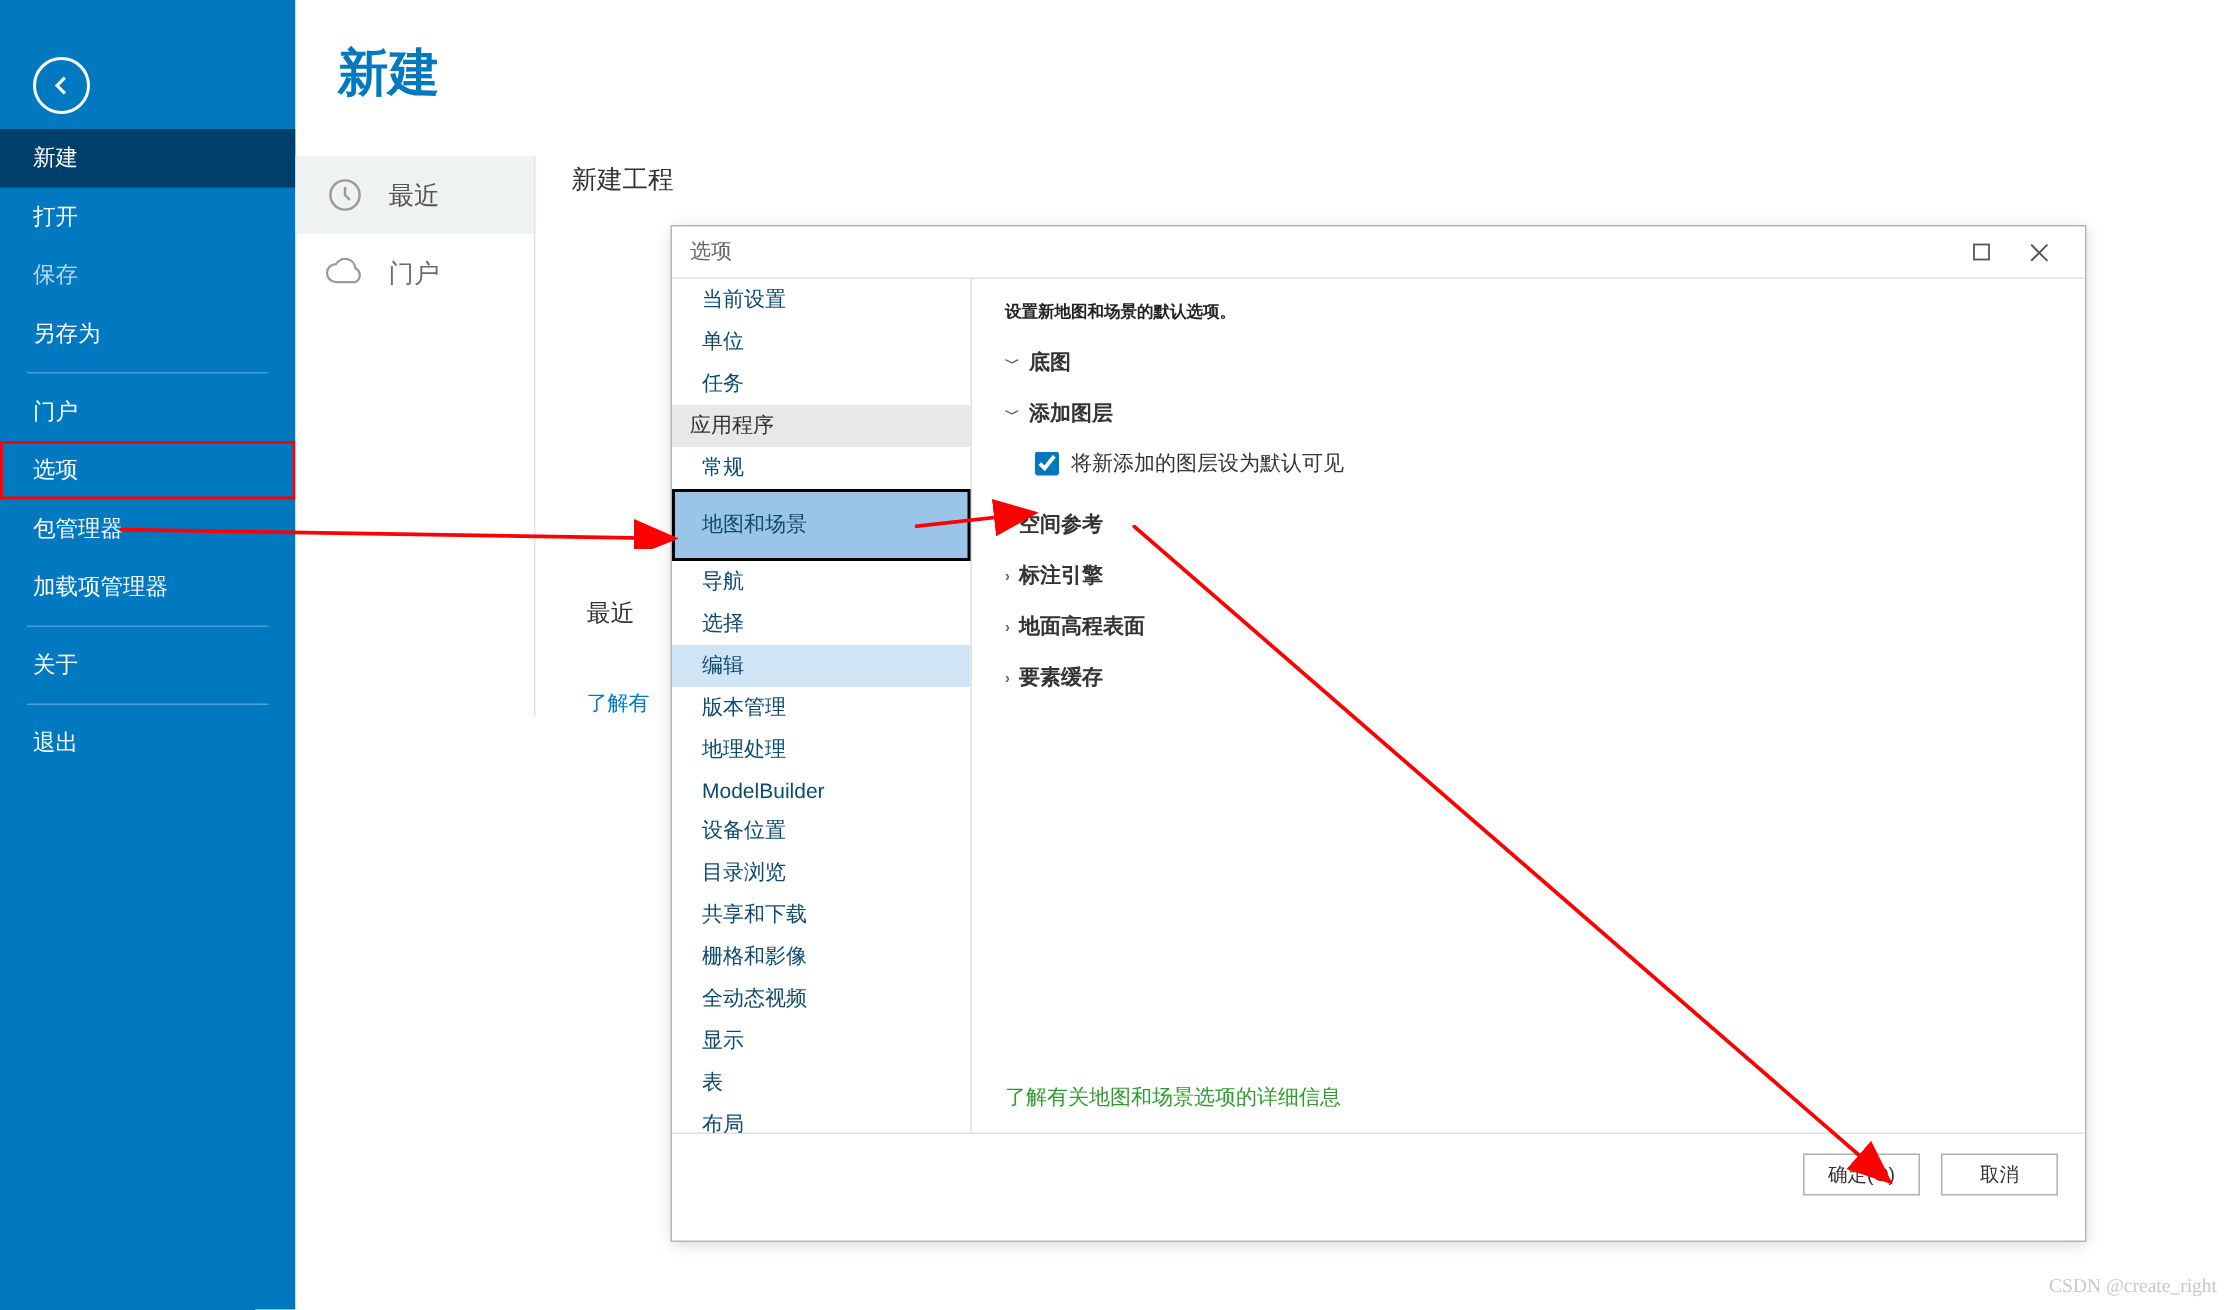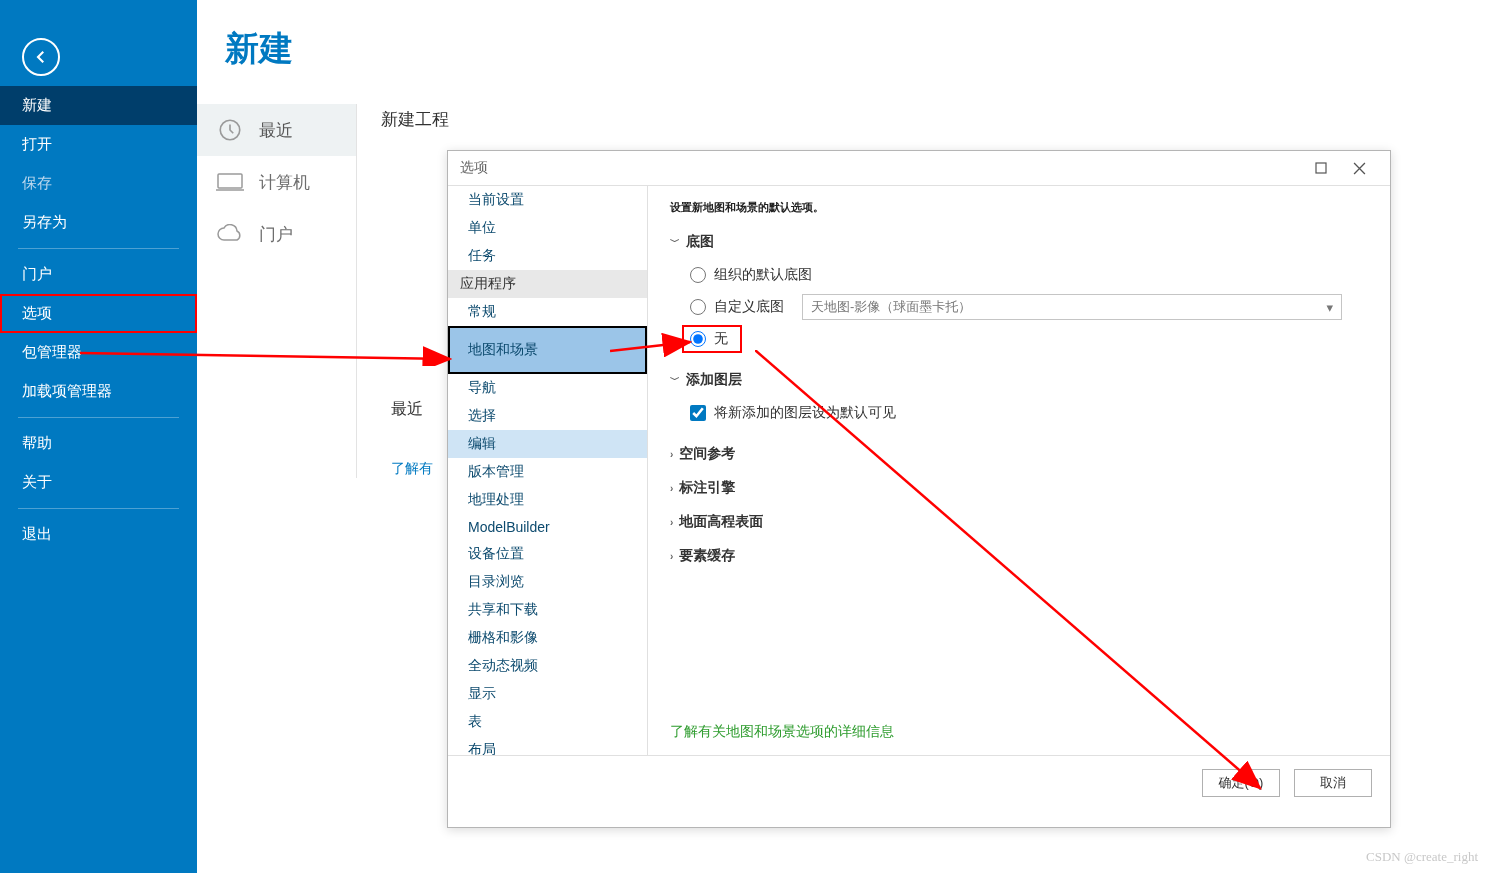--- a/index.html
+++ b/index.html
@@ -73,48 +73,38 @@
     <div class="bp-item active">新建</div>
     <div class="bp-item">打开</div>
     <div class="bp-item disabled">保存</div>
     <div class="bp-item">另存为</div>
     <div class="bp-sep"></div>
     <div class="bp-item">门户</div>
     <div class="bp-item highlight">选项</div>
     <div class="bp-item">包管理器</div>
     <div class="bp-item">加载项管理器</div>
     <div class="bp-sep"></div>
-    <div class="bp-item">帮助</div>
     <div class="bp-item">关于</div>
     <div class="bp-sep"></div>
     <div class="bp-item">退出</div>
   </div>
 </div>
 
 <div class="main-area">
   <div class="page-title">新建</div>
   <div class="content-row">
     <div class="src-list">
       <div class="src-item active">
         <span class="src-icon">
             <svg width="26" height="26" viewBox="0 0 24 24">
               <circle cx="12" cy="12" r="9"></circle>
               <path d="M12 7v5l3 3"></path>
             </svg>
           </span>
         <span>最近</span>
-      </div>
-      <div class="src-item">
-        <span class="src-icon">
-            <svg width="28" height="22" viewBox="0 0 28 20">
-              <rect x="2" y="2" width="24" height="14" rx="1"></rect>
-              <path d="M0 18h28"></path>
-            </svg>
-          </span>
-        <span>计算机</span>
       </div>
       <div class="src-item">
         <span class="src-icon">
             <svg width="28" height="20" viewBox="0 0 28 20">
               <path d="M8 16a6 6 0 010-12 7 7 0 0113 3 5 5 0 010 9H8z"></path>
             </svg>
           </span>
         <span>门户</span>
       </div>
     </div>
@@ -164,38 +154,20 @@
       <div class="nav-item">布局</div>
     </div>
     <div class="dlg-content">
       <div class="content-heading">设置新地图和场景的默认选项。</div>
 
       <div class="exp-section">
         <div class="exp-header">
             <span class="exp-caret">﹀</span>
             <span>底图</span>
           </div>
-        <div class="exp-body">
-          <div class="radio-row">
-              <input type="radio" name="bm" style="">
-              <span>组织的默认底图</span>
-            </div>
-          <div class="radio-row">
-              <input type="radio" name="bm" style="">
-              <span>自定义底图</span>
-            <div class="dropdown">
-                <span>天地图-影像（球面墨卡托）</span>
-                <span>▾</span>
-              </div>
-          </div>
-          <div class="radio-row highlight" style="width:60px">
-              <input type="radio" name="bm" checked="" style="">
-              <span>无</span>
-            </div>
-        </div>
       </div>
 
       <div class="exp-section">
         <div class="exp-header">
             <span class="exp-caret">﹀</span>
             <span>添加图层</span>
           </div>
         <div class="exp-body">
           <div class="check-row">
               <input type="checkbox" checked="" style="">

